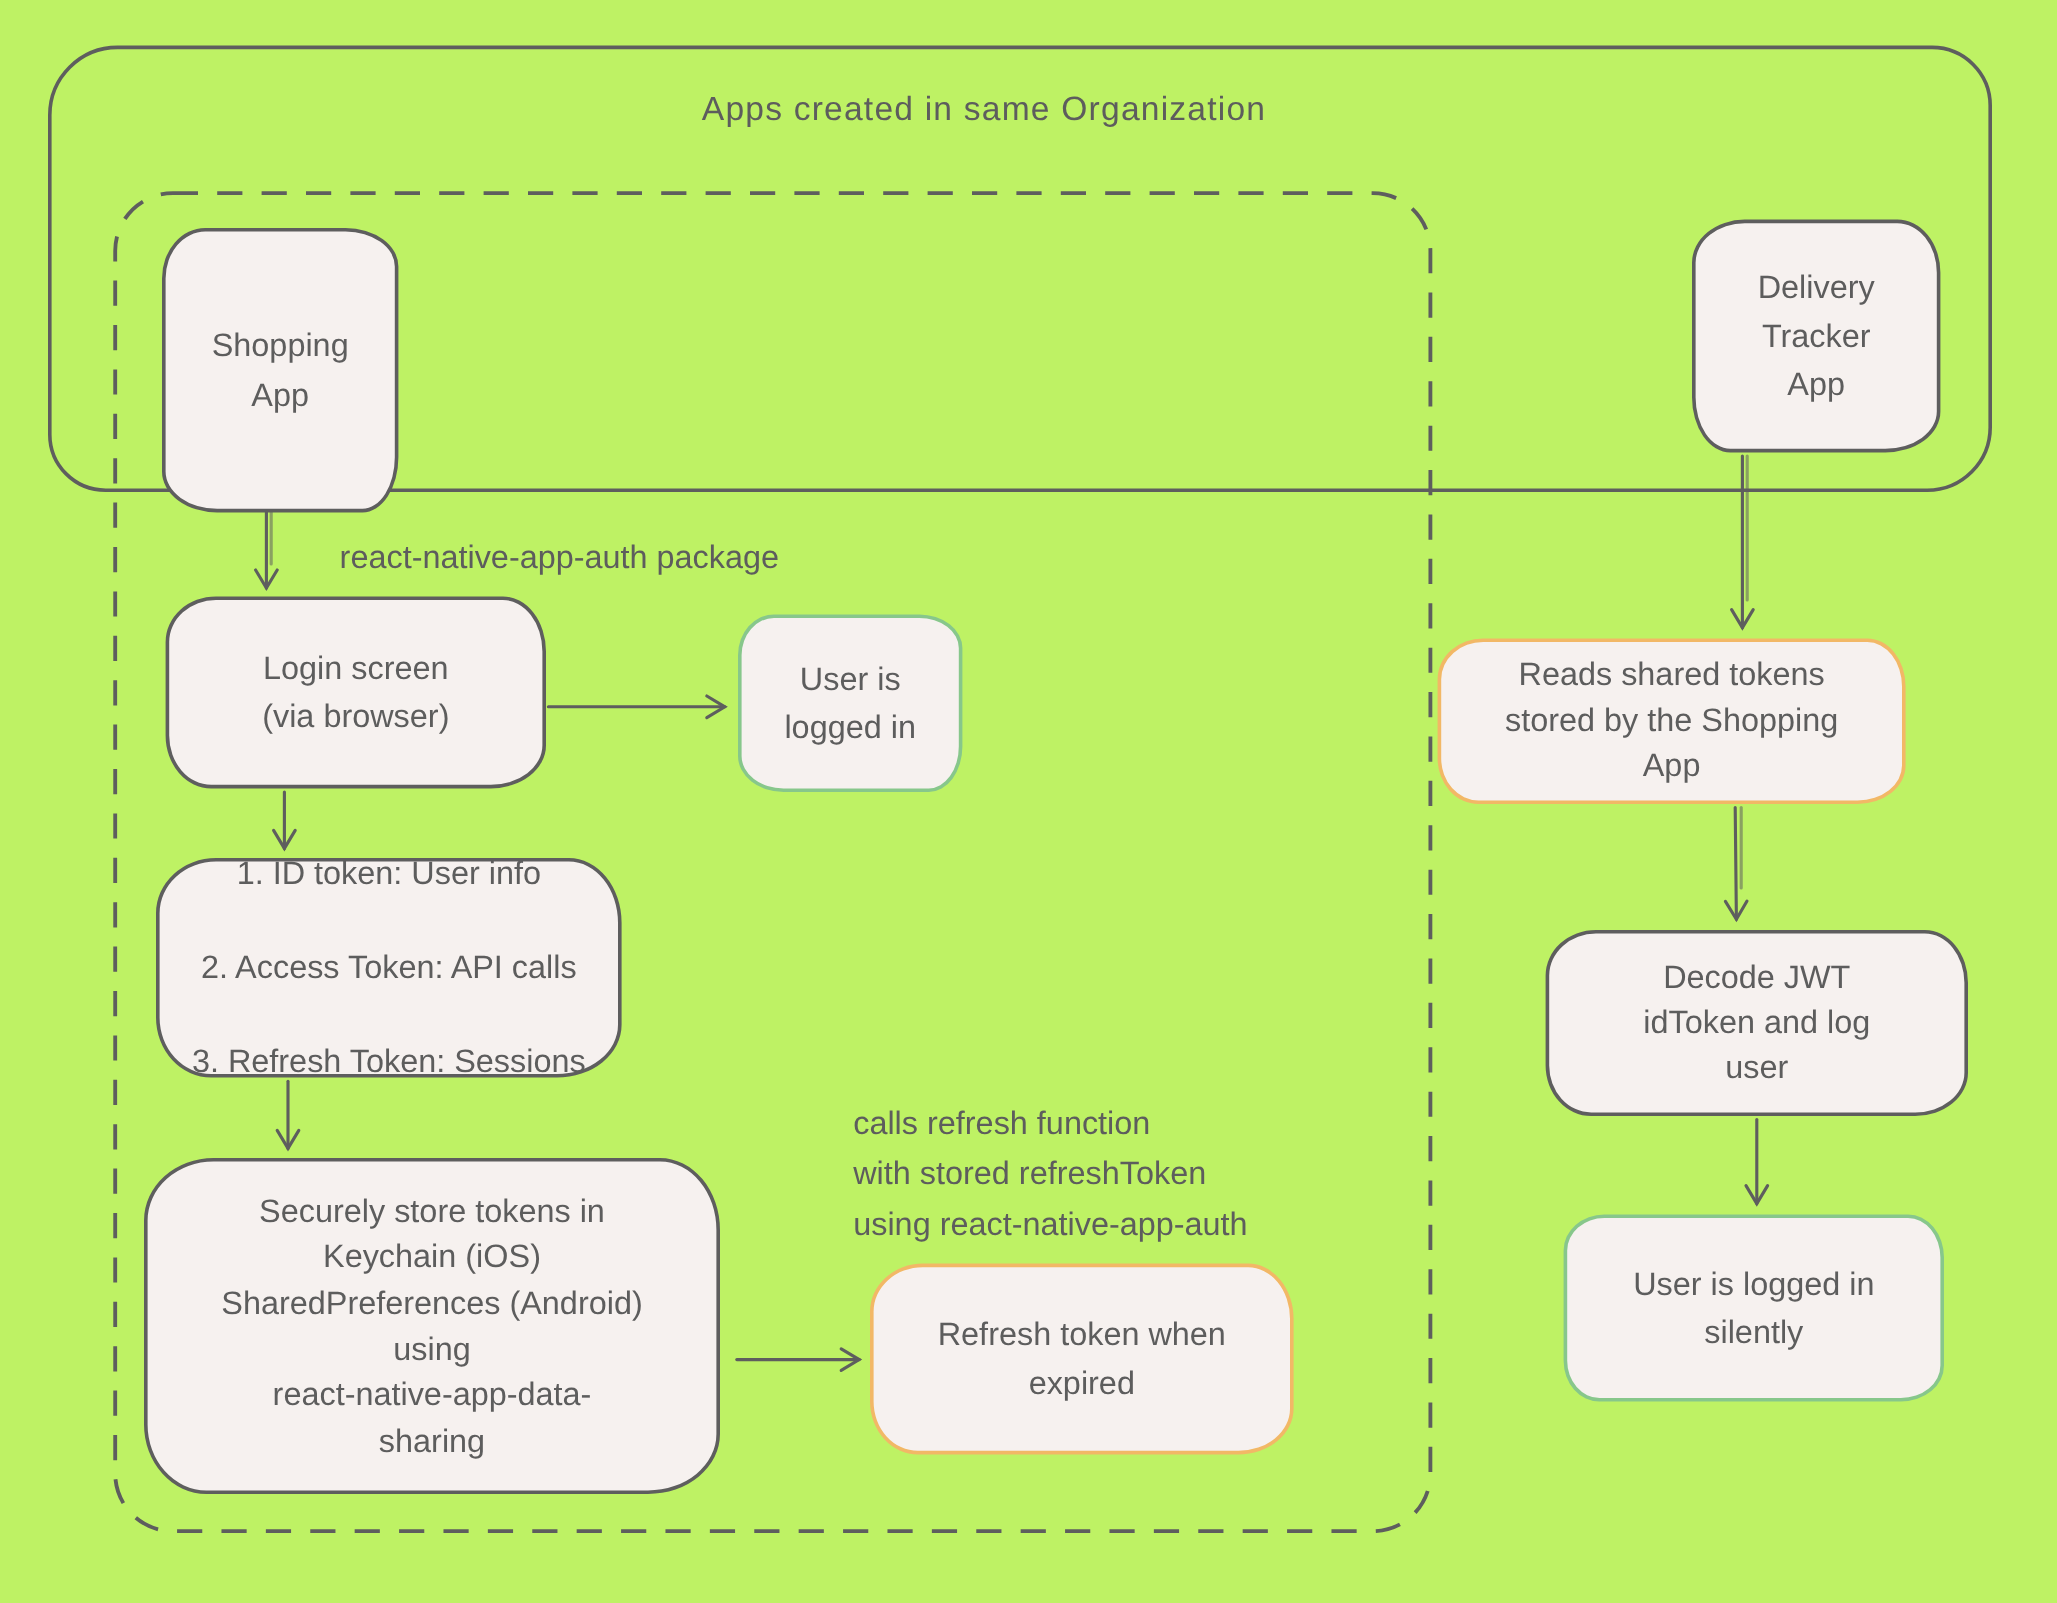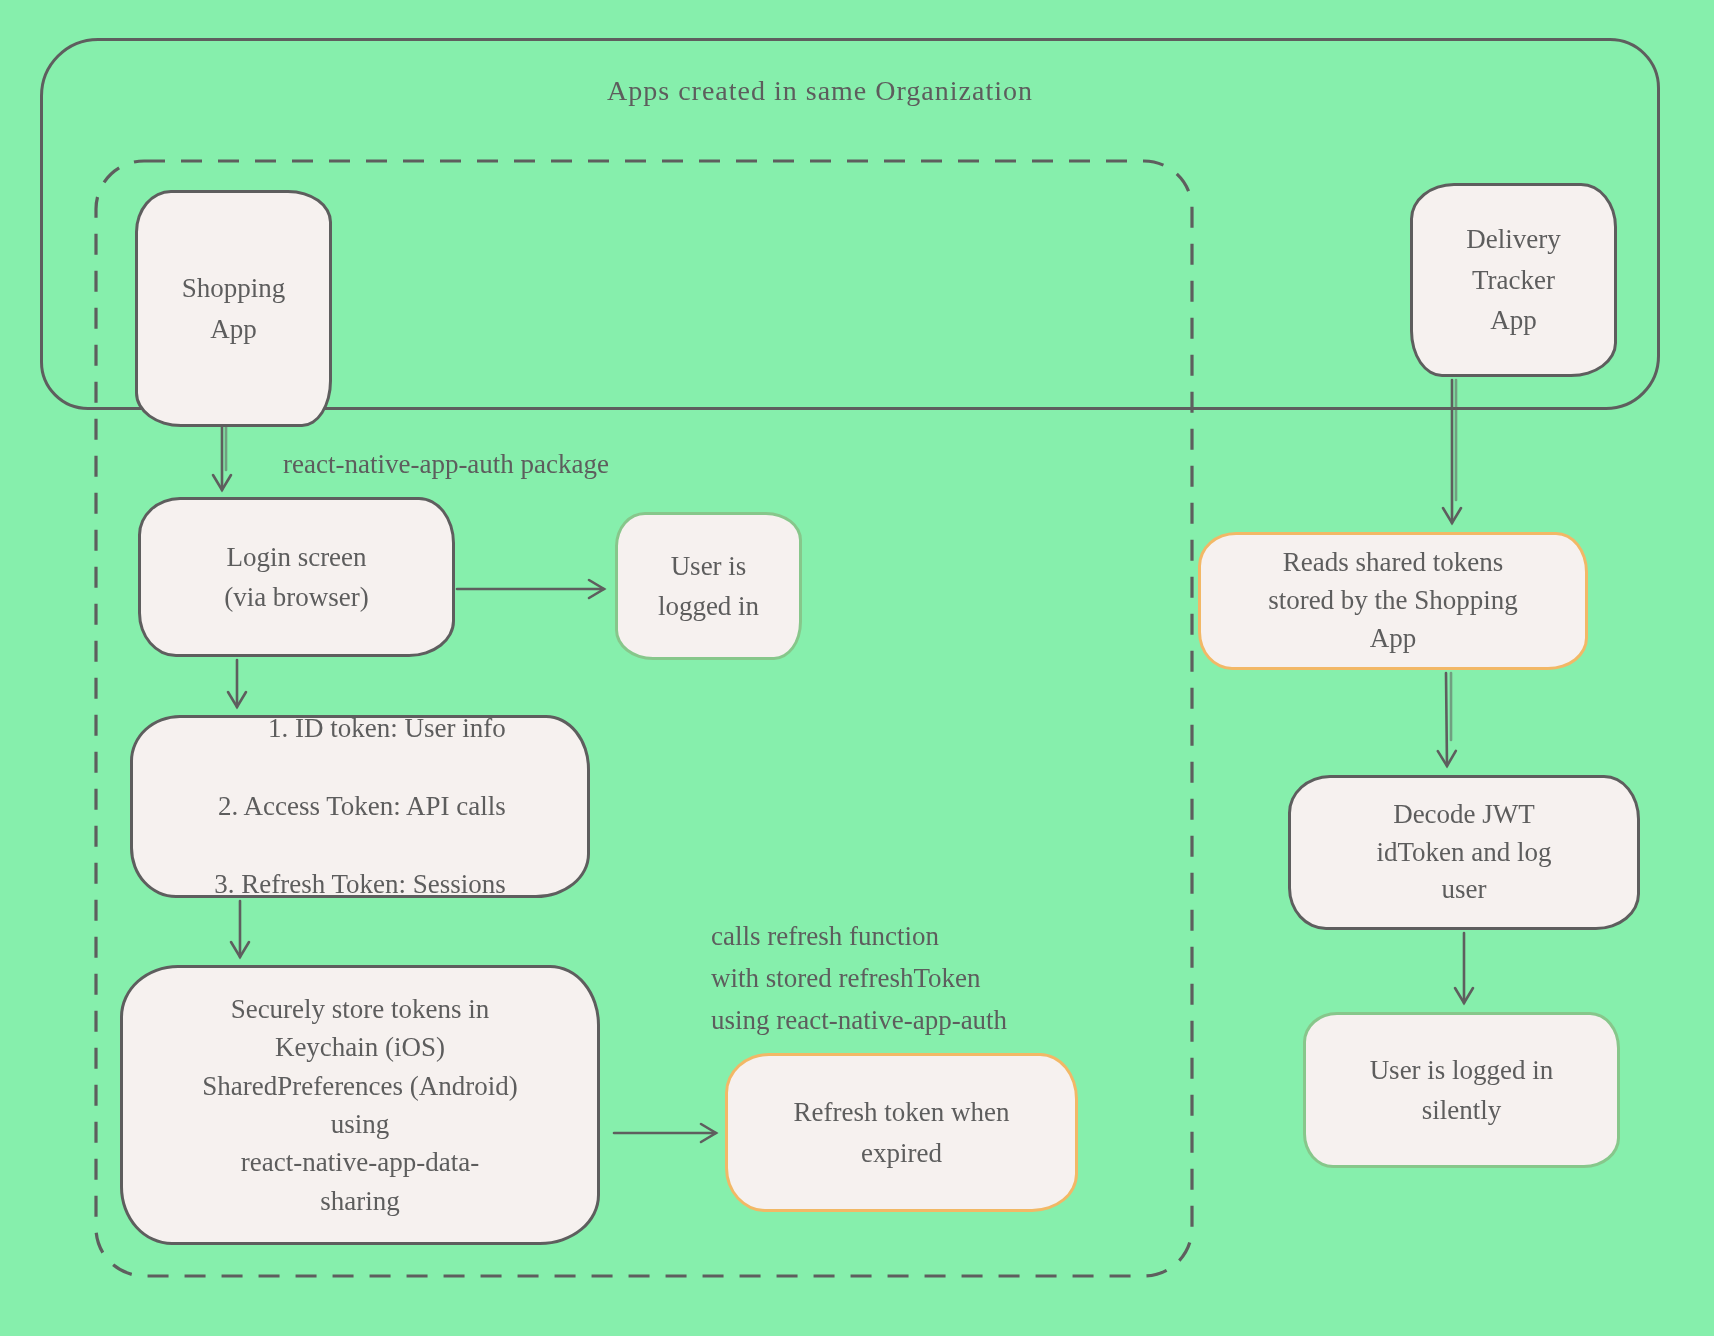--- a/index.html
+++ b/index.html
@@ -6,22 +6,22 @@
     --stroke:#5e5e5e;
     --text:#5d5d5d;
     --fill:#f6f1ef;
     --green:#87c78b;
     --orange:#f2b866;
   }
   html,body{margin:0;padding:0;background:#ffffff;}
   #canvas{
     position:relative;
     width:1714px;height:1336px;
-    background:#86efac;
-    font-family:Liberation Serif, serif;
+    background:#bef264;
+    font-family:Liberation Sans, sans-serif;
     color:var(--text);
     overflow:hidden;
   }
   .node{
     position:absolute;
     box-sizing:border-box;
     border:3px solid var(--stroke);
     background:var(--fill);
     display:flex;align-items:center;justify-content:center;
     text-align:center;
@@ -50,21 +50,21 @@
     position:absolute;
     left:0;right:60px;top:34px;
     text-align:center;
     font-size:28px;
     letter-spacing:1px;
   }
   #shopping-app-node{left:135px;top:190px;width:197px;height:237px;border-radius:36px 44px 30px 46px / 42px 32px 46px 34px;}
   #delivery-app-node{left:1410px;top:183px;width:207px;height:194px;border-radius:44px 36px 46px 32px / 36px 44px 34px 46px;}
   #login-node{left:138px;top:497px;width:317px;height:160px;border-radius:42px 36px 46px 38px / 38px 46px 36px 44px;}
   #logged-in-node{left:615px;top:512px;width:187px;height:148px;border-radius:30px 36px 28px 38px / 34px 28px 38px 30px;}
-  #tokens-node{left:130px;top:715px;width:460px;height:183px;border-radius:50px 44px 54px 46px / 46px 54px 44px 50px;line-height:1.45;text-align:right;}
+  #tokens-node{left:130px;top:715px;width:388px;height:183px;border-radius:50px 44px 54px 46px / 46px 54px 44px 50px;line-height:1.45;}
   #store-node{left:120px;top:965px;width:480px;height:280px;border-radius:58px 50px 60px 52px / 52px 60px 50px 58px;line-height:1.42;}
   #refresh-node{left:725px;top:1053px;width:353px;height:159px;border-radius:44px 38px 46px 40px / 40px 46px 38px 44px;}
   #reads-node{left:1198px;top:532px;width:390px;height:138px;border-radius:38px 32px 40px 34px / 34px 40px 32px 38px;line-height:1.4;}
   #decode-node{left:1288px;top:775px;width:352px;height:155px;border-radius:42px 36px 44px 38px / 38px 44px 36px 42px;line-height:1.4;}
   #silent-node{left:1303px;top:1012px;width:317px;height:156px;border-radius:34px 30px 36px 30px / 30px 36px 30px 34px;}
   #package-label{left:283px;top:444px;}
   #refresh-note{left:711px;top:916px;width:470px;text-align:left;}
   #connector-layer{position:absolute;left:0;top:0;width:1714px;height:1336px;pointer-events:none;}
 </style>
 </head>

